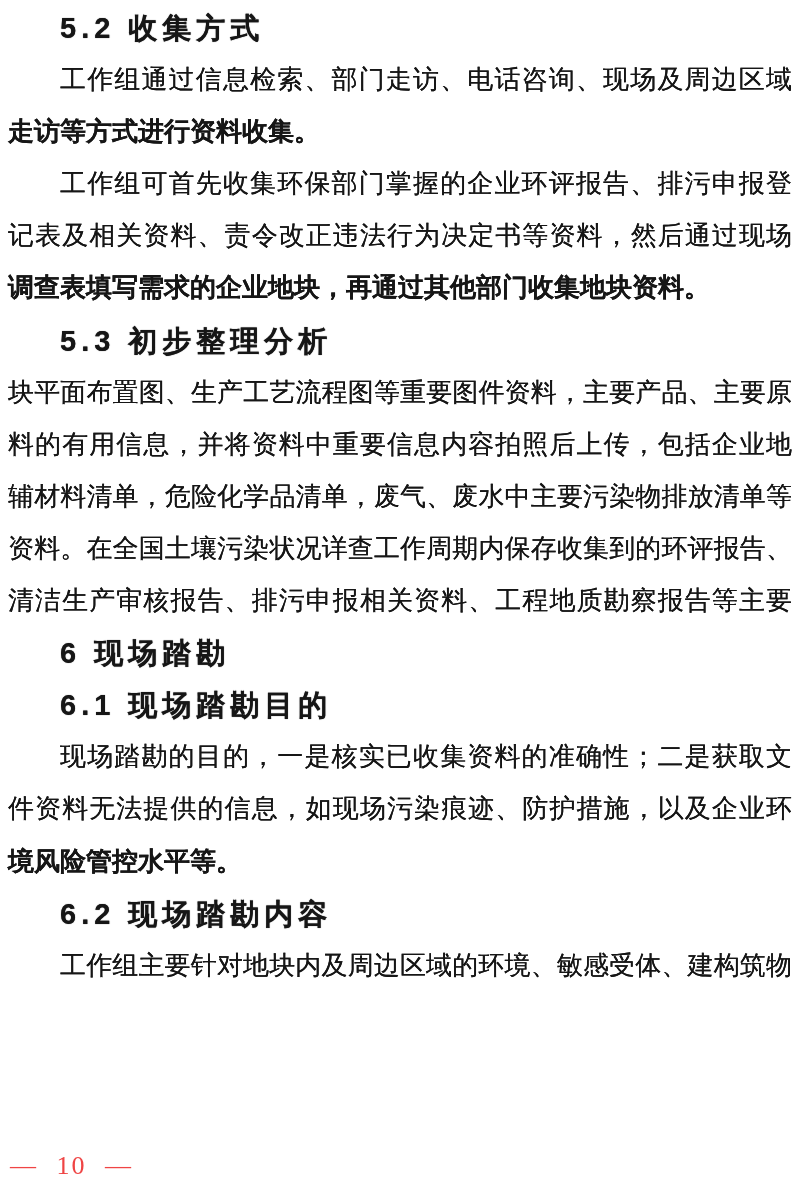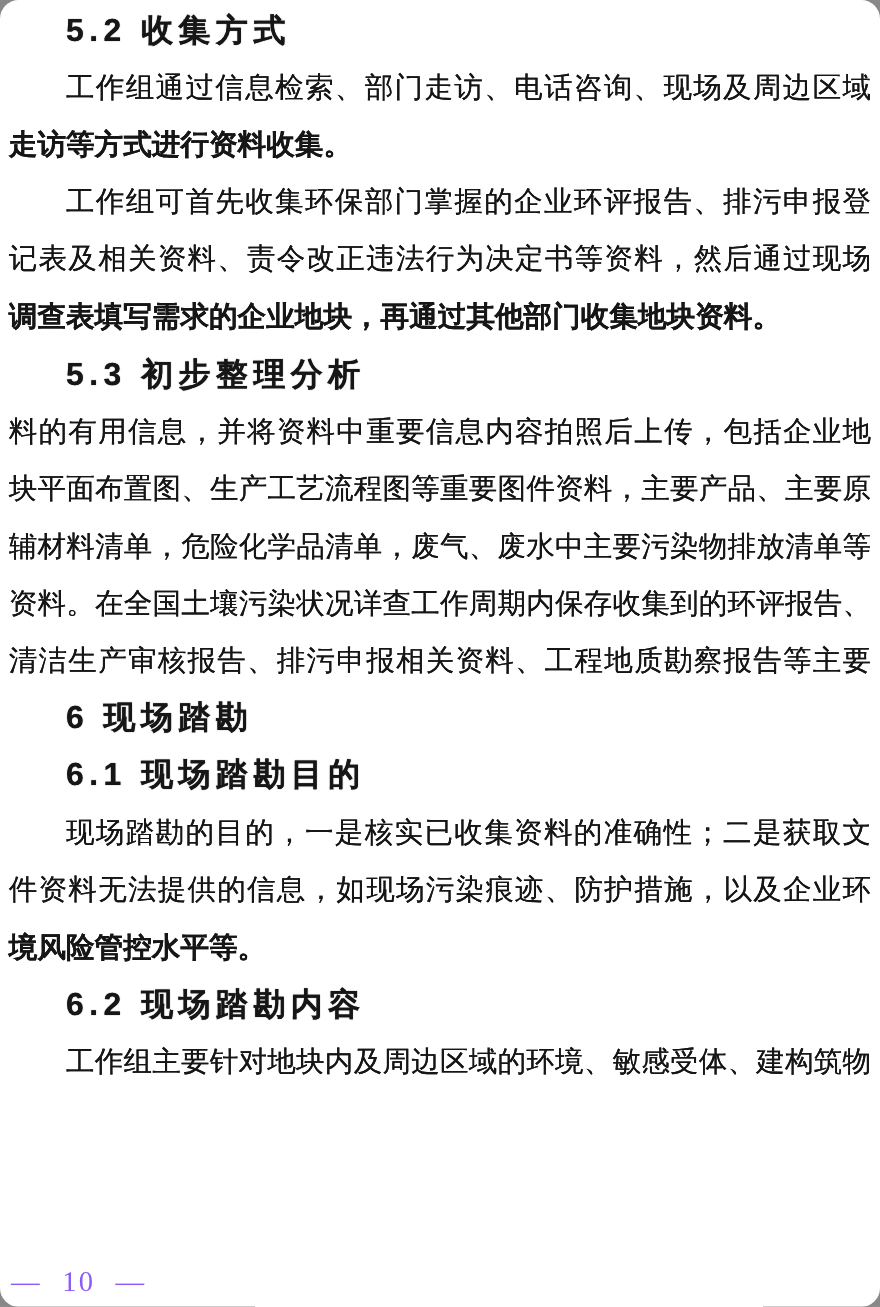--- a/index.html
+++ b/index.html
@@ -5,21 +5,20 @@
   html, body { margin: 0; padding: 0; background: #888; }
   .page {
     position: relative;
     width: 800px;
     height: 1188px;
     margin: 0 auto;
     background: #ffffff;
     overflow: hidden;
     color: #161616;
     font-family: "Liberation Serif", "DejaVu Serif", serif;
-    border-radius: 17px;
   }
   .content {
     position: absolute;
     left: 8px;
     top: 2px;
     width: 784px;
   }
   .line {
     height: 52.1px;
     line-height: 52.1px;
@@ -43,37 +42,37 @@
   }
   .footer {
     position: absolute;
     left: 10px;
     top: 1146px;
     height: 40px;
     line-height: 40px;
     font-size: 26px;
     letter-spacing: 2px;
     word-spacing: 10px;
-    color: #8b5cf6;
+    color: #ef4444;
   }
 </style>
 </head>
 <body>
 
 <div class="page">
   <div class="content">
       <div class="line heading2 first last">5.2 收集方式</div>
       <div class="line body first">工作组通过信息检索、部门走访、电话咨询、现场及周边区域</div>
       <div class="line body last">走访等方式进行资料收集。</div>
       <div class="line body first">工作组可首先收集环保部门掌握的企业环评报告、排污申报登</div>
       <div class="line body">记表及相关资料、责令改正违法行为决定书等资料，然后通过现场</div>
       <div class="line body last">调查表填写需求的企业地块，再通过其他部门收集地块资料。</div>
       <div class="line heading2 first last">5.3 初步整理分析</div>
+      <div class="line body">块平面布置图、生产工艺流程图等重要图件资料，主要产品、主要原</div>
       <div class="line body">料的有用信息，并将资料中重要信息内容拍照后上传，包括企业地</div>
-      <div class="line body">块平面布置图、生产工艺流程图等重要图件资料，主要产品、主要原</div>
       <div class="line body">辅材料清单，危险化学品清单，废气、废水中主要污染物排放清单等</div>
       <div class="line body">资料。在全国土壤污染状况详查工作周期内保存收集到的环评报告、</div>
       <div class="line body">清洁生产审核报告、排污申报相关资料、工程地质勘察报告等主要</div>
       <div class="line heading1 first last">6 现场踏勘</div>
       <div class="line heading2 first last">6.1 现场踏勘目的</div>
       <div class="line body first">现场踏勘的目的，一是核实已收集资料的准确性；二是获取文</div>
       <div class="line body">件资料无法提供的信息，如现场污染痕迹、防护措施，以及企业环</div>
       <div class="line body last">境风险管控水平等。</div>
       <div class="line heading2 first last">6.2 现场踏勘内容</div>
       <div class="line body first">工作组主要针对地块内及周边区域的环境、敏感受体、建构筑物</div>

